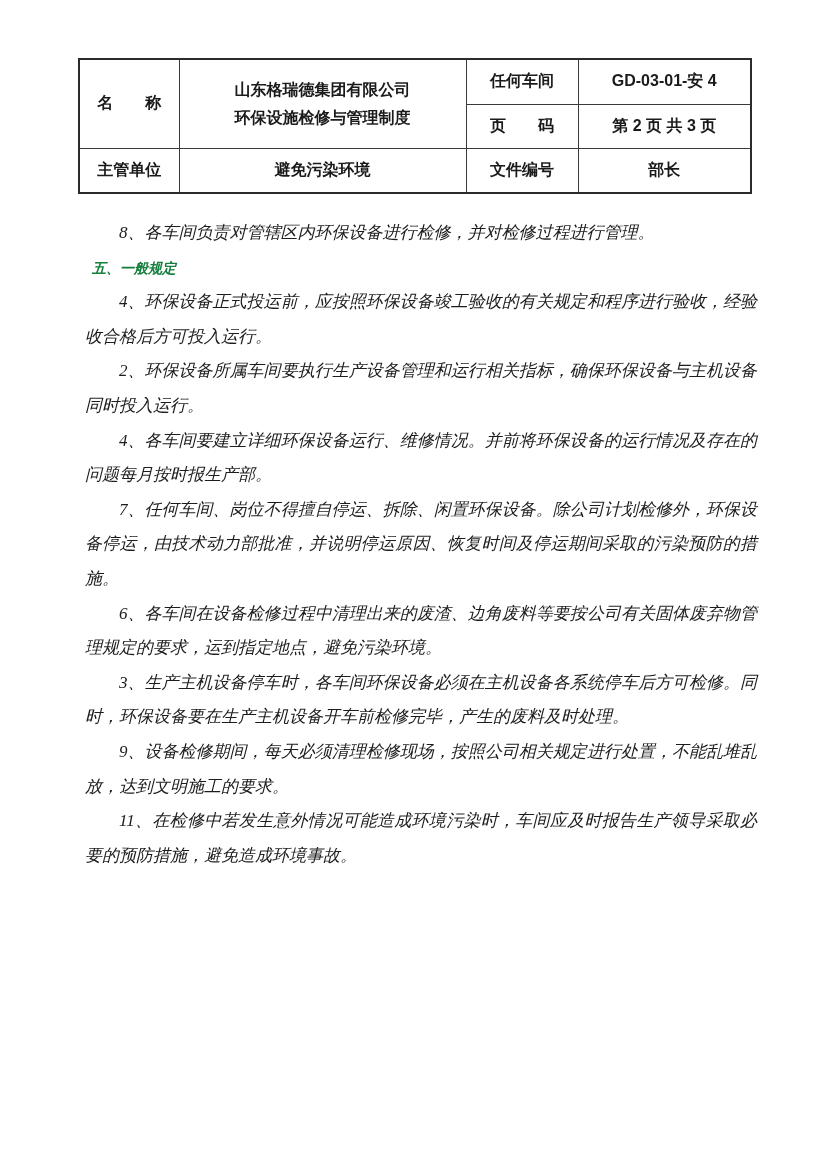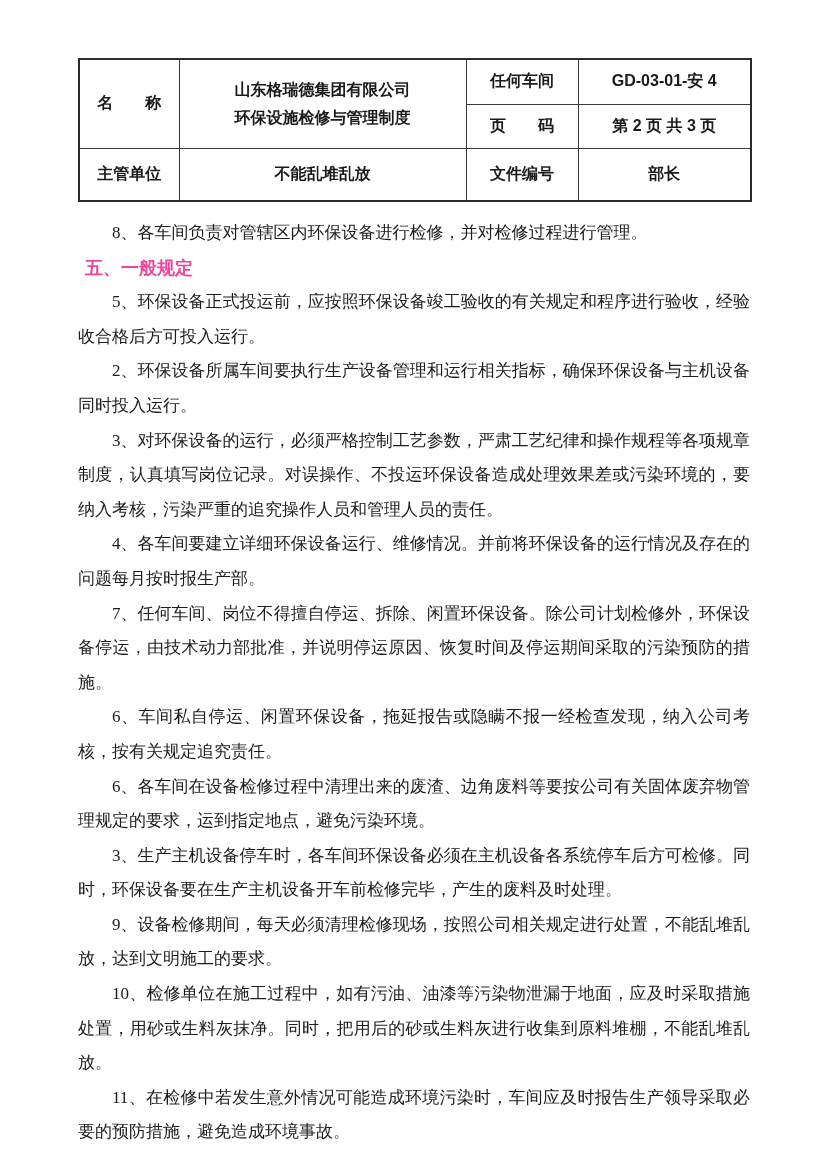--- a/index.html
+++ b/index.html
@@ -28,41 +28,42 @@
   }
   table.header-table td {
     border: 1px solid #3a3a3a;
     text-align: center;
     vertical-align: middle;
     padding: 2px 4px;
   }
   table.header-table { border: 2px solid #2b2b2b; }
   td.h-row1 { height: 45px; }
   td.h-row2 { height: 44px; }
-  td.h-row3 { height: 53px; }
+  td.h-row3 { height: 45px; }
   .title-cell div { line-height: 28px; }
   
   .doc-body {
     position: absolute;
-    left: 78px;
+    left: 85px;
     top: 216px;
     width: 672px;
     font-size: 17px;
     line-height: 34.6px;
     text-align: justify;
     color: #1c1c1c;
+    font-style: italic;
   }
   .doc-body p.para {
     text-indent: 2em;
   }
   .doc-body h2.section-heading {
-    font-size: 18px;
+    font-size: 14px;
     font-weight: bold;
     font-family: "Liberation Sans", sans-serif;
-    color: #ec4899;
+    color: #15803d;
     padding-left: 7px;
     line-height: 34.6px;
   }
 </style>
 </head>
 <body>
 
 <div class="page">
 
   <table class="header-table">
@@ -81,36 +82,33 @@
         </td>
         <td class="h-row1">任何车间</td>
         <td class="h-row1">GD-03-01-安 4</td>
       </tr>
       <tr>
         <td class="h-row2">页　　码</td>
         <td class="h-row2">第 2 页 共 3 页</td>
       </tr>
       <tr>
         <td class="h-row3">主管单位</td>
-        <td class="h-row3">不能乱堆乱放</td>
+        <td class="h-row3">避免污染环境</td>
         <td class="h-row3">文件编号</td>
         <td class="h-row3">部长</td>
       </tr>
     </tbody>
   </table>
 
   <div class="doc-body">
     <p class="para">8、各车间负责对管辖区内环保设备进行检修，并对检修过程进行管理。</p>
     <h2 class="section-heading">五、一般规定</h2>
-    <p class="para">5、环保设备正式投运前，应按照环保设备竣工验收的有关规定和程序进行验收，经验收合格后方可投入运行。</p>
+    <p class="para">4、环保设备正式投运前，应按照环保设备竣工验收的有关规定和程序进行验收，经验收合格后方可投入运行。</p>
     <p class="para">2、环保设备所属车间要执行生产设备管理和运行相关指标，确保环保设备与主机设备同时投入运行。</p>
-    <p class="para">3、对环保设备的运行，必须严格控制工艺参数，严肃工艺纪律和操作规程等各项规章制度，认真填写岗位记录。对误操作、不投运环保设备造成处理效果差或污染环境的，要纳入考核，污染严重的追究操作人员和管理人员的责任。</p>
     <p class="para">4、各车间要建立详细环保设备运行、维修情况。并前将环保设备的运行情况及存在的问题每月按时报生产部。</p>
     <p class="para">7、任何车间、岗位不得擅自停运、拆除、闲置环保设备。除公司计划检修外，环保设备停运，由技术动力部批准，并说明停运原因、恢复时间及停运期间采取的污染预防的措施。</p>
-    <p class="para">6、车间私自停运、闲置环保设备，拖延报告或隐瞒不报一经检查发现，纳入公司考核，按有关规定追究责任。</p>
     <p class="para">6、各车间在设备检修过程中清理出来的废渣、边角废料等要按公司有关固体废弃物管理规定的要求，运到指定地点，避免污染环境。</p>
     <p class="para">3、生产主机设备停车时，各车间环保设备必须在主机设备各系统停车后方可检修。同时，环保设备要在生产主机设备开车前检修完毕，产生的废料及时处理。</p>
     <p class="para">9、设备检修期间，每天必须清理检修现场，按照公司相关规定进行处置，不能乱堆乱放，达到文明施工的要求。</p>
-    <p class="para">10、检修单位在施工过程中，如有污油、油漆等污染物泄漏于地面，应及时采取措施处置，用砂或生料灰抹净。同时，把用后的砂或生料灰进行收集到原料堆棚，不能乱堆乱放。</p>
     <p class="para">11、在检修中若发生意外情况可能造成环境污染时，车间应及时报告生产领导采取必要的预防措施，避免造成环境事故。</p>
   </div>
 
 </div>
 
 </body></html>

